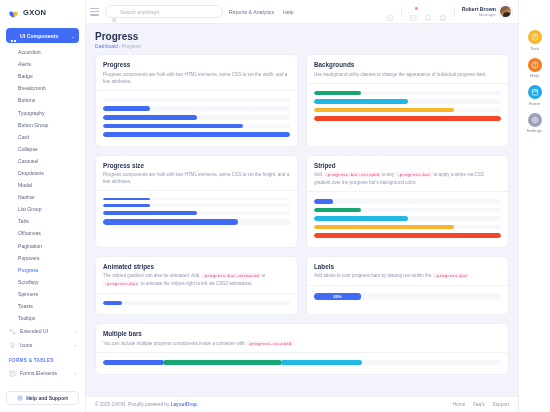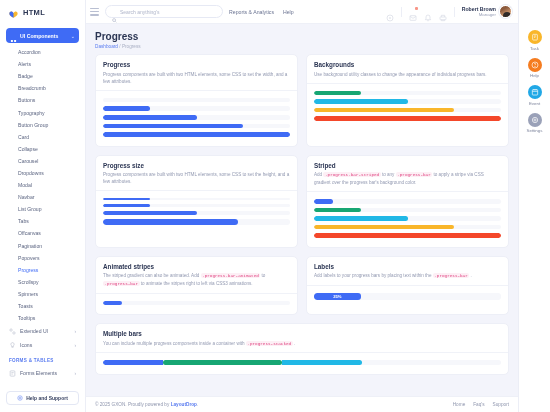--- a/index.html
+++ b/index.html
@@ -182,21 +182,21 @@
 <body>
 
 <div class="sidebar">
   <div class="brand">
     <span class="brand-logo">
       <svg viewBox="0 0 24 24" width="11" height="11">
         <path d="M12 7c-2-5-9-5-9 1 0 4 5 6 9 9 4-3 9-5 9-9 0-6-7-6-9-1z" fill="#f7b731"></path>
         <path d="M12 7c-2-5-9-5-9 1 0 4 5 6 9 9V7z" fill="#3f6bf5"></path>
       </svg>
     </span>
-    <span class="brand-name">HTML</span>
+    <span class="brand-name">GXON</span>
   </div>
 
   <div class="nav-scroll">
     <div class="nav-group-active">
       <span class="gi">
         <svg viewBox="0 0 24 24" width="7" height="7" fill="#fff">
           <rect x="3" y="3" width="7" height="7" rx="1.5"></rect>
             <rect x="14" y="3" width="7" height="7" rx="1.5"></rect>
           <rect x="3" y="14" width="7" height="7" rx="1.5"></rect>
             <rect x="14" y="14" width="7" height="7" rx="1.5"></rect>

